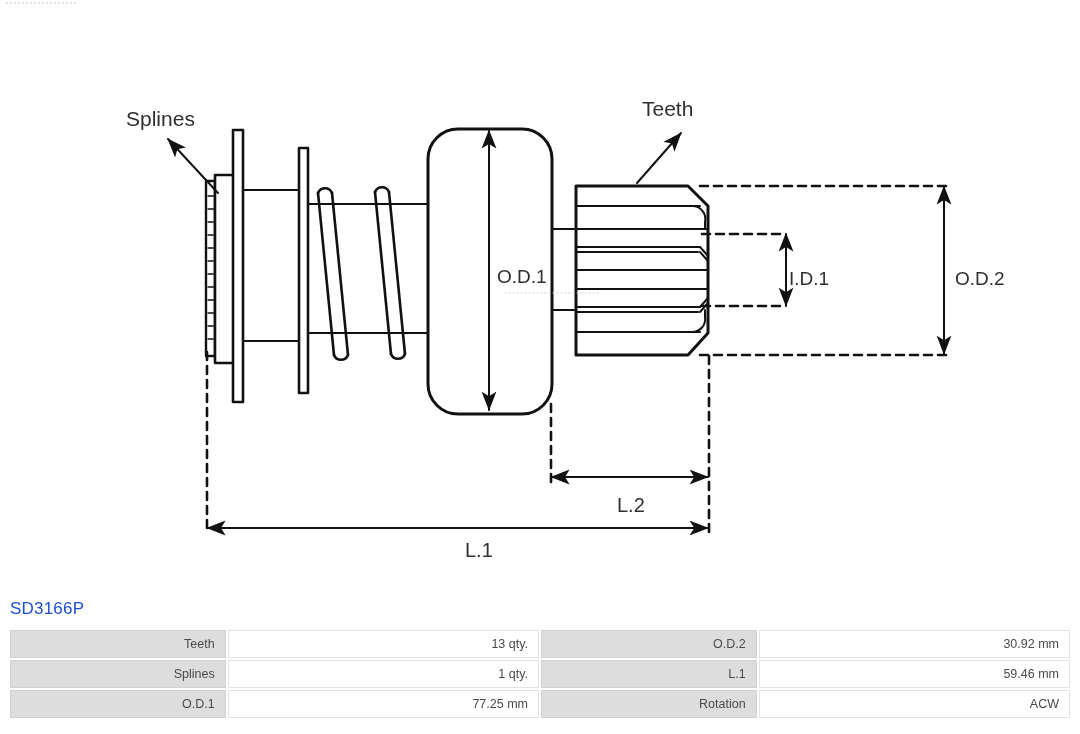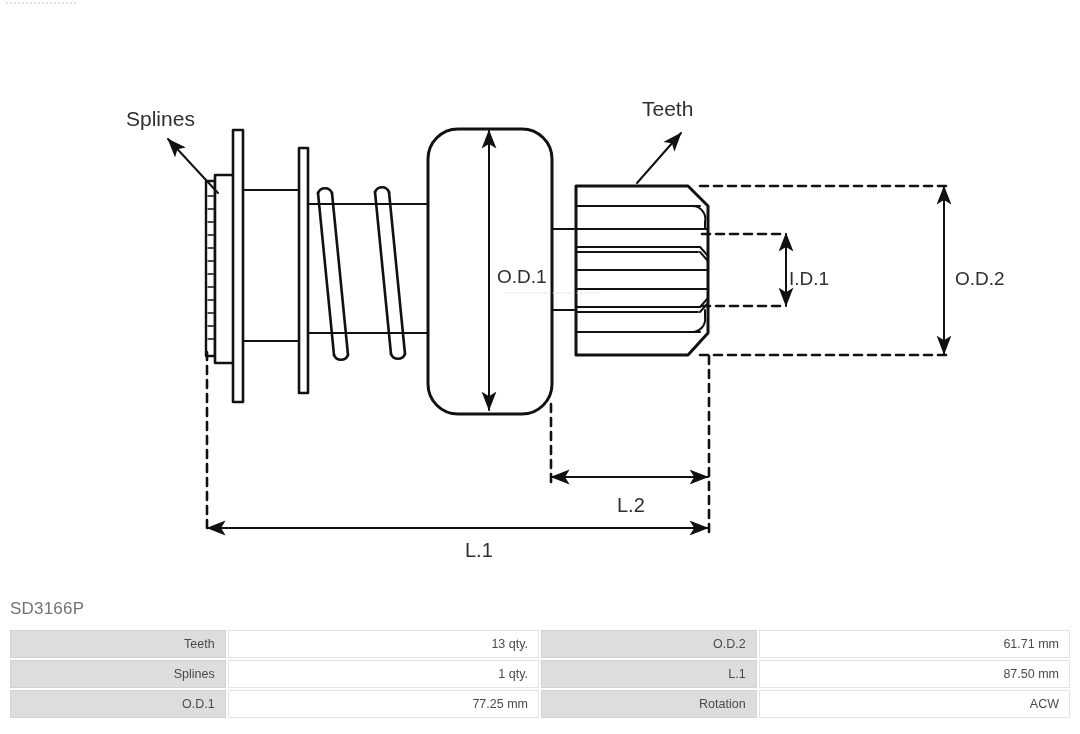--- a/index.html
+++ b/index.html
@@ -220,35 +220,35 @@
 
       <text x="955" y="285" font-size="19">O.D.2</text>
 
       <text x="465" y="557" font-size="20">L.1</text>
 
       <text x="617" y="512" font-size="20">L.2</text>
     </g>
   </svg>
 </div>
 
-<div id="part-number" style="color: #737373;">SD3166P</div>
+<div id="part-number" style="color: #1d4ed8;">SD3166P</div>
 
 <table id="spec-table">
   <tbody>
     <tr>
       <td class="lbl">Teeth</td>
       <td class="val">13 qty.</td>
       <td class="lbl">O.D.2</td>
-      <td class="val">61.71 mm</td>
+      <td class="val">30.92 mm</td>
     </tr>
     <tr>
       <td class="lbl">Splines</td>
       <td class="val">1 qty.</td>
       <td class="lbl">L.1</td>
-      <td class="val">87.50 mm</td>
+      <td class="val">59.46 mm</td>
     </tr>
     <tr>
       <td class="lbl">O.D.1</td>
       <td class="val">77.25 mm</td>
       <td class="lbl">Rotation</td>
       <td class="val">ACW</td>
     </tr>
   </tbody>
 </table>
 

